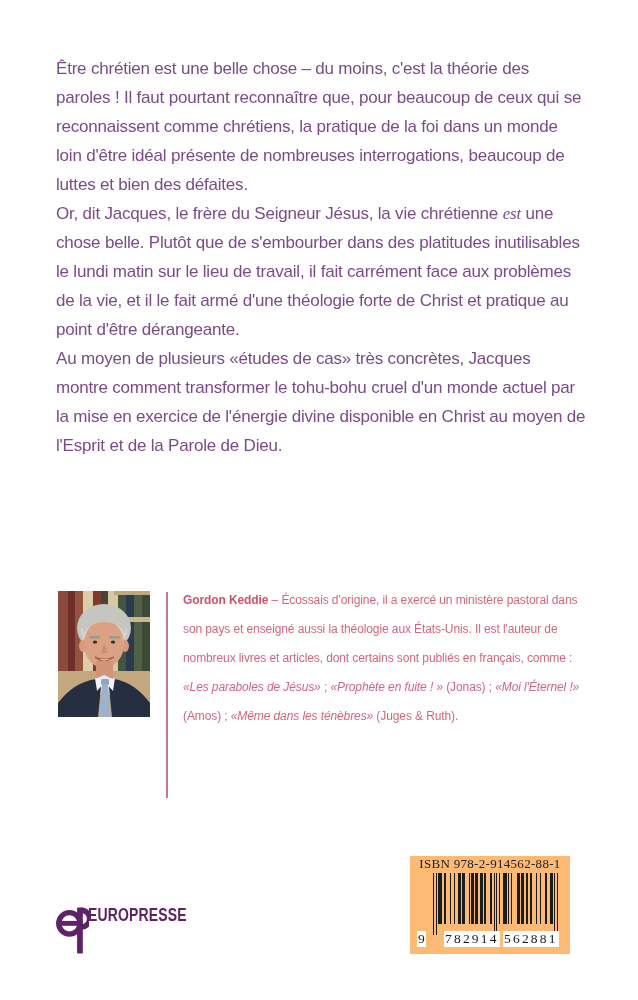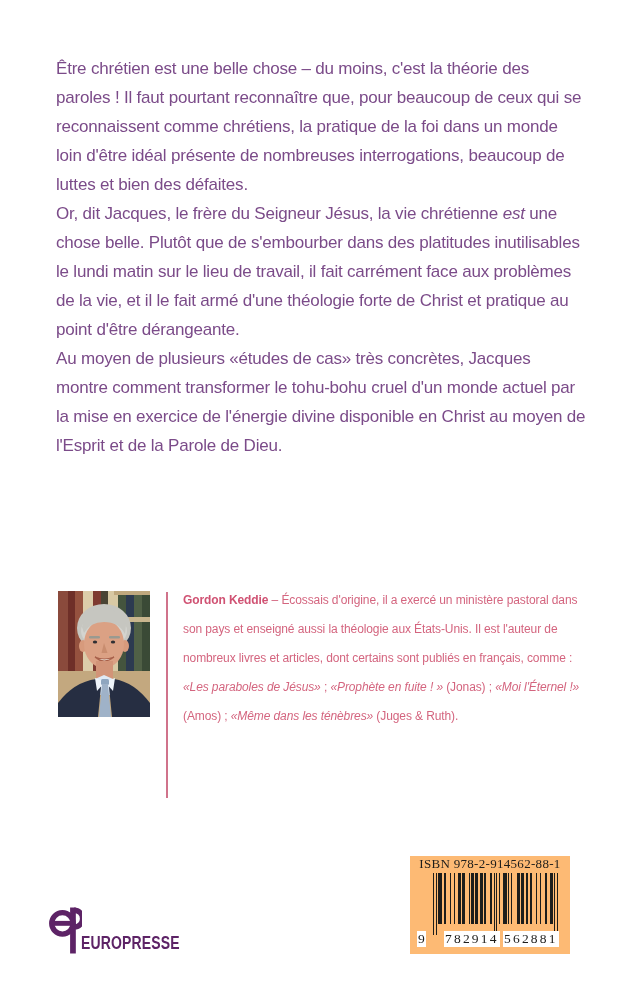--- a/index.html
+++ b/index.html
@@ -8,39 +8,39 @@
   .page{
     position:relative;width:638px;height:1000px;background:#ffffff;overflow:hidden;
     font-family:"Liberation Sans",sans-serif;
   }
   
   .syn{
     position:absolute;left:56px;width:530px;margin:0;
     color:#7b4b89;font-size:17px;line-height:29px;letter-spacing:-0.2px;
     white-space:pre-wrap;
   }
-  .syn em{font-style:italic;}
+  .syn em{font-style:italic;font-family:Liberation Serif, serif;}
   .p1{top:54px;}
   .p2{top:199px;}
   .p3{top:344px;}
   .p4{top:465px;}
 
   
   .bio-photo{position:absolute;left:58px;top:591px;width:92px;height:126px;display:block;}
   .bio-divider{position:absolute;left:166px;top:592px;width:2px;height:206px;background:#d0738b;}
   .bio-text{
     position:absolute;left:183px;top:586px;width:402px;margin:0;
     color:#d4657f;font-size:12px;line-height:29px;letter-spacing:-0.1px;
     white-space:pre-wrap;
   }
   .bio-name{font-weight:bold;color:#d05273;}
   .work{font-style:italic;}
 
   
-  .logo{position:absolute;left:49px;top:907px;display:flex;align-items:flex-end;}
+  .logo{position:absolute;left:56px;top:907px;display:flex;}
   .logo svg{display:block;}
   .logo-name{
     color:#5d2366;font-weight:bold;font-size:17.5px;line-height:1;
     letter-spacing:0.2px;transform:scaleX(0.8);transform-origin:left bottom;
     margin-left:-1px;padding-bottom:2px;
   }
 
   
   .barcode{position:absolute;left:410px;top:856px;width:160px;height:98px;color:#1d1d1b;background:#fdba74;font-family:Liberation Serif, serif;}
   .isbn-label{

